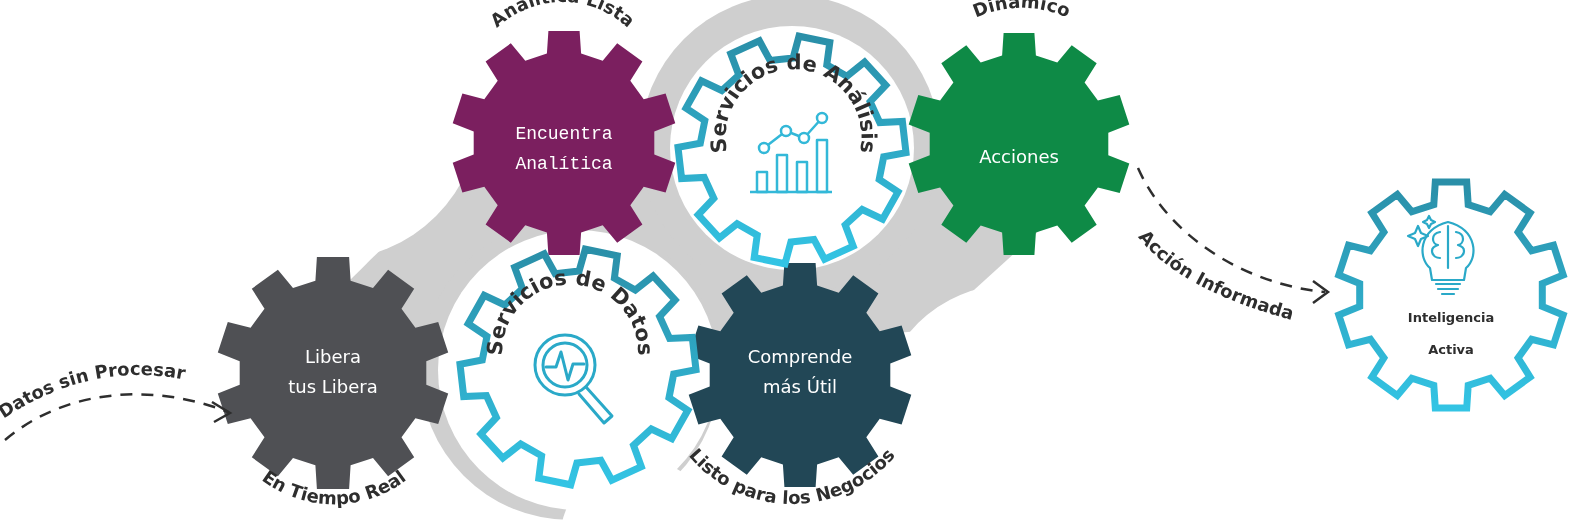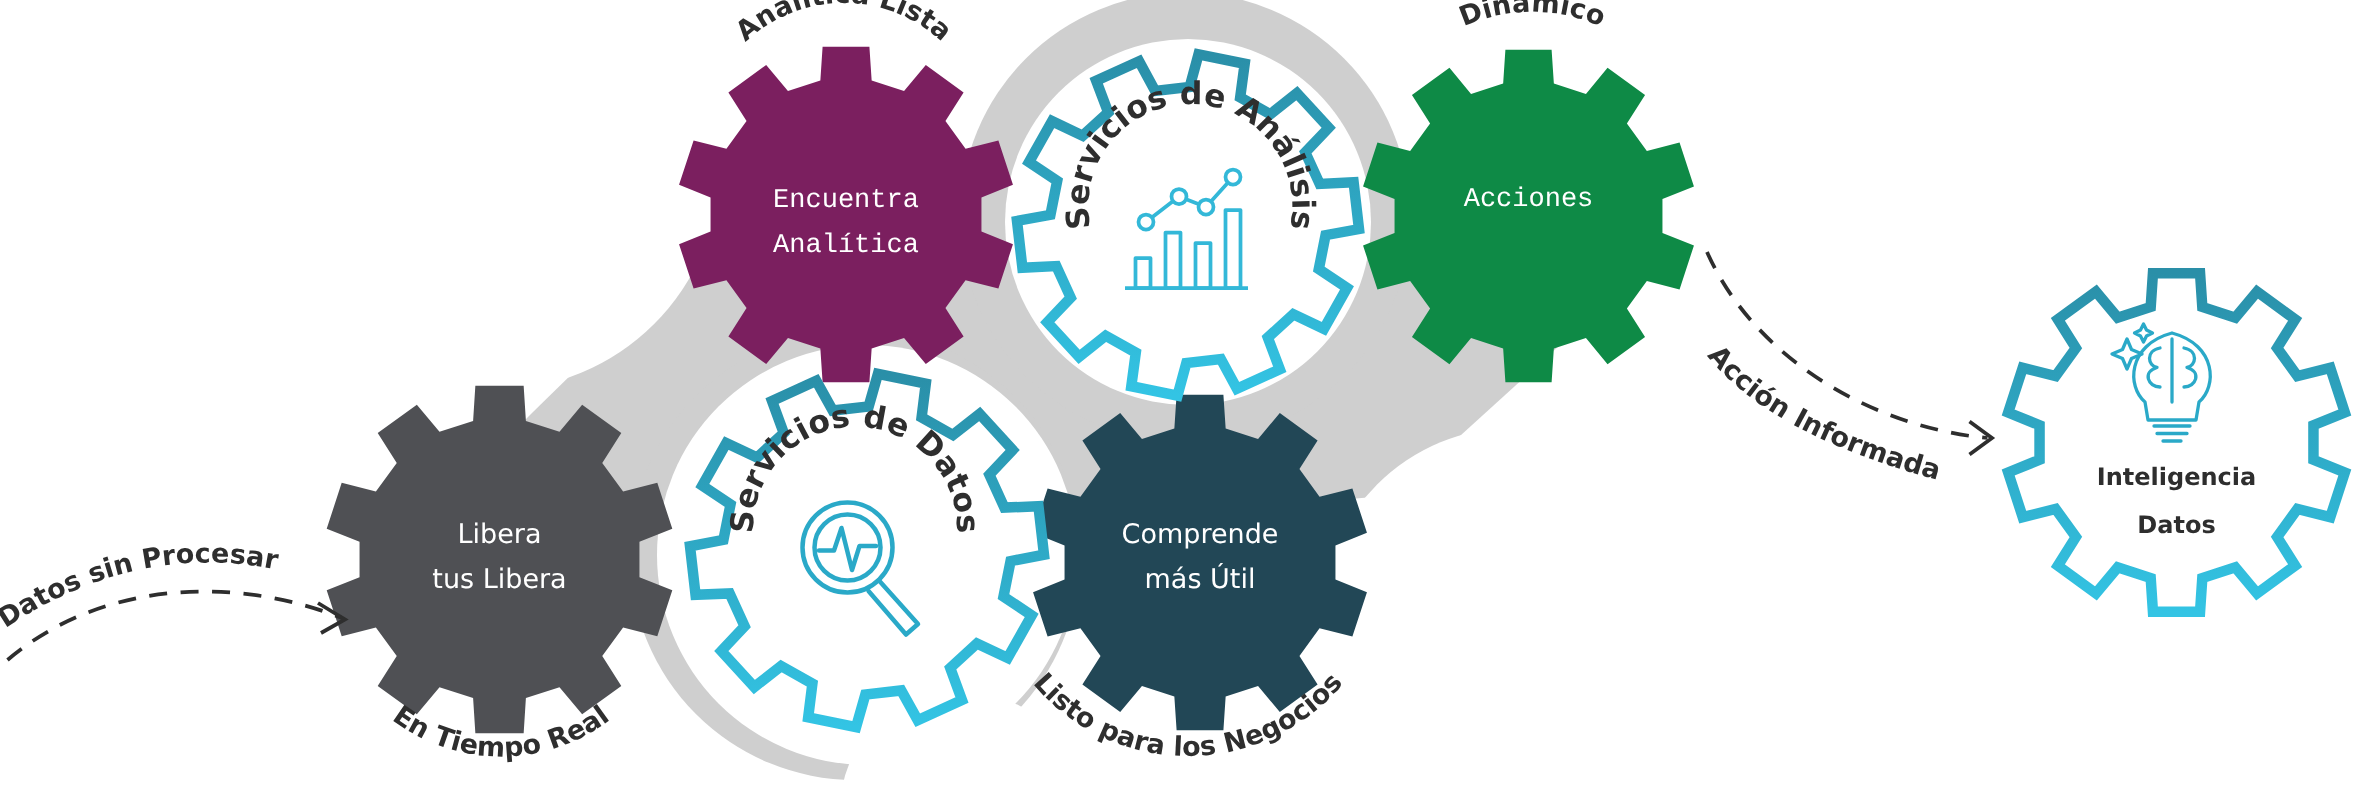--- a/index.html
+++ b/index.html
@@ -1,19 +1,19 @@
 <!DOCTYPE html>
 <html><head>
 <meta charset="utf-8">
 <style>
   html, body { margin: 0; padding: 0; background: #ffffff; }
   body { width: 1578px; height: 532px; overflow: hidden; position: relative; font-family: "Liberation Sans", sans-serif; }
   #diagram { position: absolute; left: 0; top: 0; width: 1578px; height: 532px; }
   .gear-label { position: absolute; color: #ffffff; text-align: center; font-family: "DejaVu Sans", sans-serif; font-size: 18px; line-height: 30px; transform: translate(-50%, -50%); white-space: nowrap; }
-  .dark-label { position: absolute; color: #2e2e2e; text-align: center; font-family: "DejaVu Sans", sans-serif; font-weight: bold; font-size: 16px; line-height: 32px; transform: translate(-50%, -50%); white-space: nowrap; }
+  .dark-label { position: absolute; color: #2e2e2e; text-align: center; font-family: "DejaVu Sans", sans-serif; font-weight: bold; font-size: 13px; line-height: 32px; transform: translate(-50%, -50%); white-space: nowrap; }
   .curve-text { font-family: "DejaVu Sans", sans-serif; font-weight: bold; font-size: 18px; fill: #2e2e2e; }
   .curve-text-big { font-family: "DejaVu Sans", sans-serif; font-weight: bold; font-size: 21px; fill: #2e2e2e; }
 </style>
 </head>
 <body>
 
 <svg id="diagram" viewBox="0 0 1578 532" xmlns="http://www.w3.org/2000/svg">
   <defs>
     <linearGradient id="outlineGrad" x1="0" y1="0" x2="0" y2="1">
       <stop offset="0" stop-color="#2a8fa8"></stop>
@@ -104,19 +104,19 @@
   <div>tus Libera</div>
 </div>
 <div class="gear-label" style="left:564px;top:149px;font-family:Liberation Mono, monospace;">
   <div>Encuentra</div>
   <div>Analítica</div>
 </div>
 <div class="gear-label" style="left:800px;top:372px;">
   <div>Comprende</div>
   <div>más Útil</div>
 </div>
-<div class="gear-label" style="left:1019px;top:133px;font-family:Liberation Mono, monospace;">
+<div class="gear-label" style="left:1019px;top:157px;">
   <div>Acciones</div>
 </div>
 <div class="dark-label" style="left:1451px;top:334px;">
   <div>Inteligencia</div>
-  <div>Datos</div>
+  <div>Activa</div>
 </div>
 
 </body></html>

